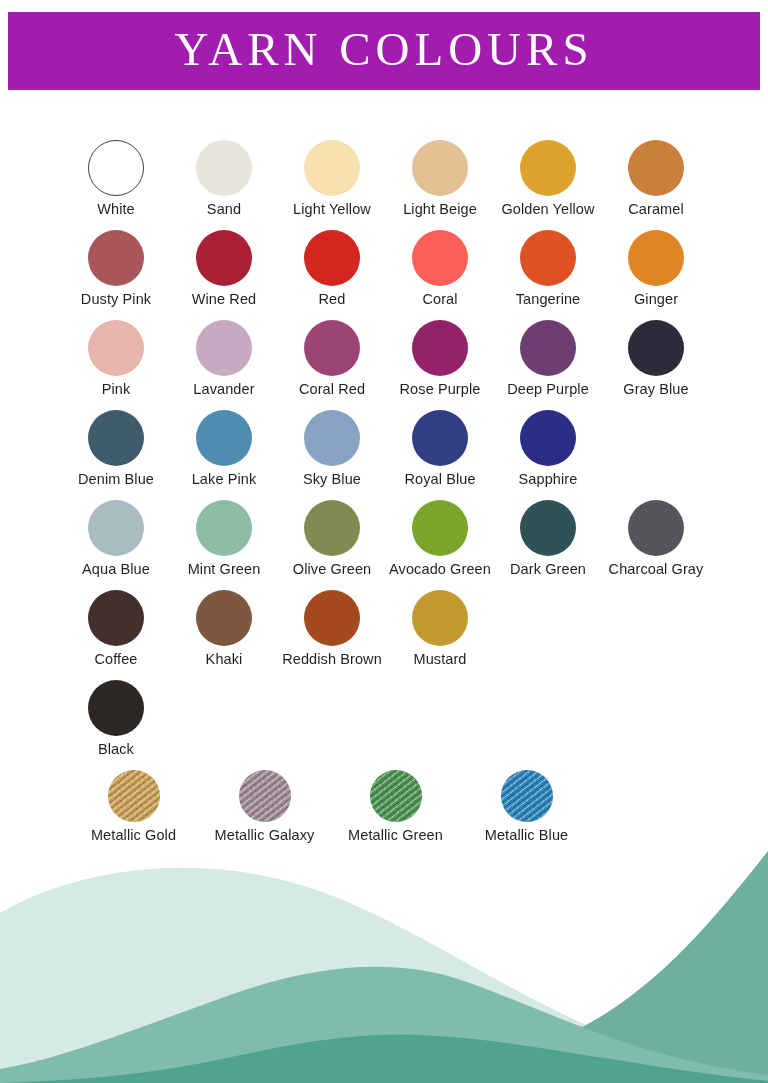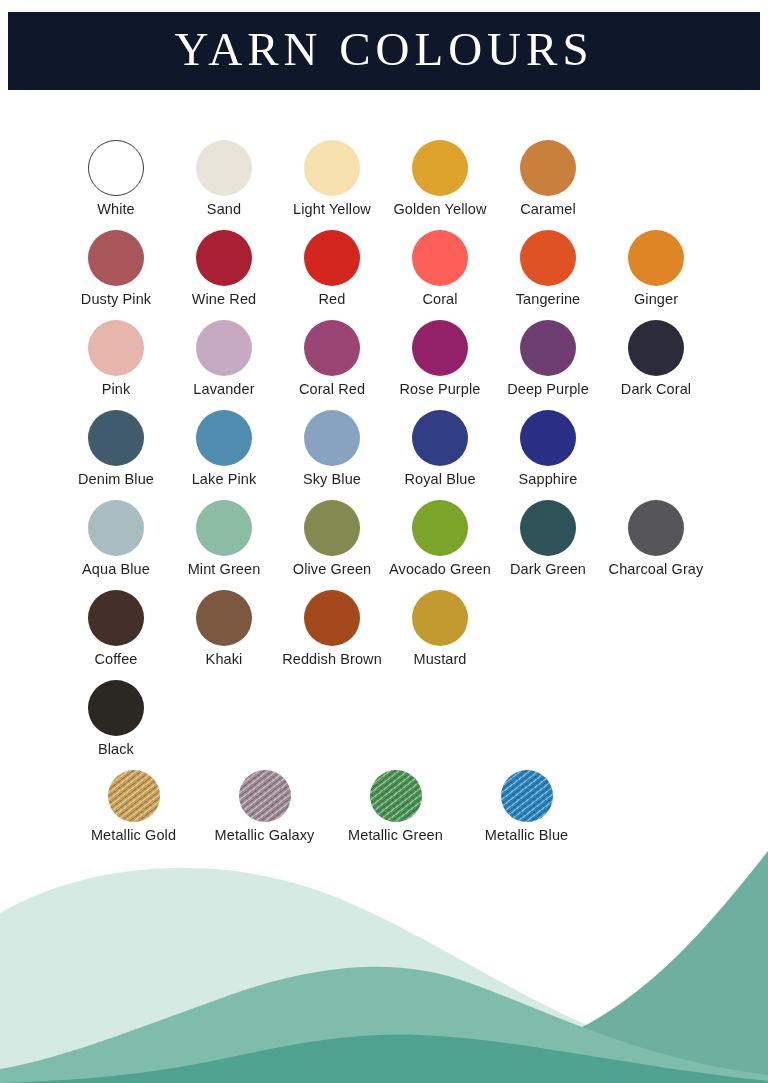--- a/index.html
+++ b/index.html
@@ -21,21 +21,21 @@
     overflow: hidden;
   }
 
   
   .header-band {
     position: absolute;
     left: 8px;
     top: 12px;
     width: 752px;
     height: 78px;
-    background: #0f172a;
+    background: #a21caf;
     display: flex;
     align-items: center;
     justify-content: center;
   }
 
   .header-title {
     font-family: "Liberation Serif", "DejaVu Serif", serif;
     font-size: 47px;
     letter-spacing: 5px;
     color: #ffffff;
@@ -148,20 +148,24 @@
         </div>
         <div class="swatch-cell">
           <div class="swatch" style="background: rgb(232, 228, 218);"></div>
           <div class="swatch-label">Sand</div>
         </div>
         <div class="swatch-cell">
           <div class="swatch" style="background: rgb(246, 225, 174);"></div>
           <div class="swatch-label">Light Yellow</div>
         </div>
         <div class="swatch-cell">
+          <div class="swatch" style="background: rgb(227, 192, 147);"></div>
+          <div class="swatch-label">Light Beige</div>
+        </div>
+        <div class="swatch-cell">
           <div class="swatch" style="background: rgb(221, 163, 44);"></div>
           <div class="swatch-label">Golden Yellow</div>
         </div>
         <div class="swatch-cell">
           <div class="swatch" style="background: rgb(201, 128, 60);"></div>
           <div class="swatch-label">Caramel</div>
         </div>
       </div>
       <div class="row">
         <div class="swatch-cell">
@@ -205,21 +209,21 @@
         <div class="swatch-cell">
           <div class="swatch" style="background: rgb(147, 34, 106);"></div>
           <div class="swatch-label">Rose Purple</div>
         </div>
         <div class="swatch-cell">
           <div class="swatch" style="background: rgb(110, 62, 114);"></div>
           <div class="swatch-label">Deep Purple</div>
         </div>
         <div class="swatch-cell">
           <div class="swatch" style="background: rgb(43, 43, 58);"></div>
-          <div class="swatch-label">Dark Coral</div>
+          <div class="swatch-label">Gray Blue</div>
         </div>
       </div>
       <div class="row">
         <div class="swatch-cell">
           <div class="swatch" style="background: rgb(63, 91, 108);"></div>
           <div class="swatch-label">Denim Blue</div>
         </div>
         <div class="swatch-cell">
           <div class="swatch" style="background: rgb(79, 140, 176);"></div>
           <div class="swatch-label">Lake Pink</div>

